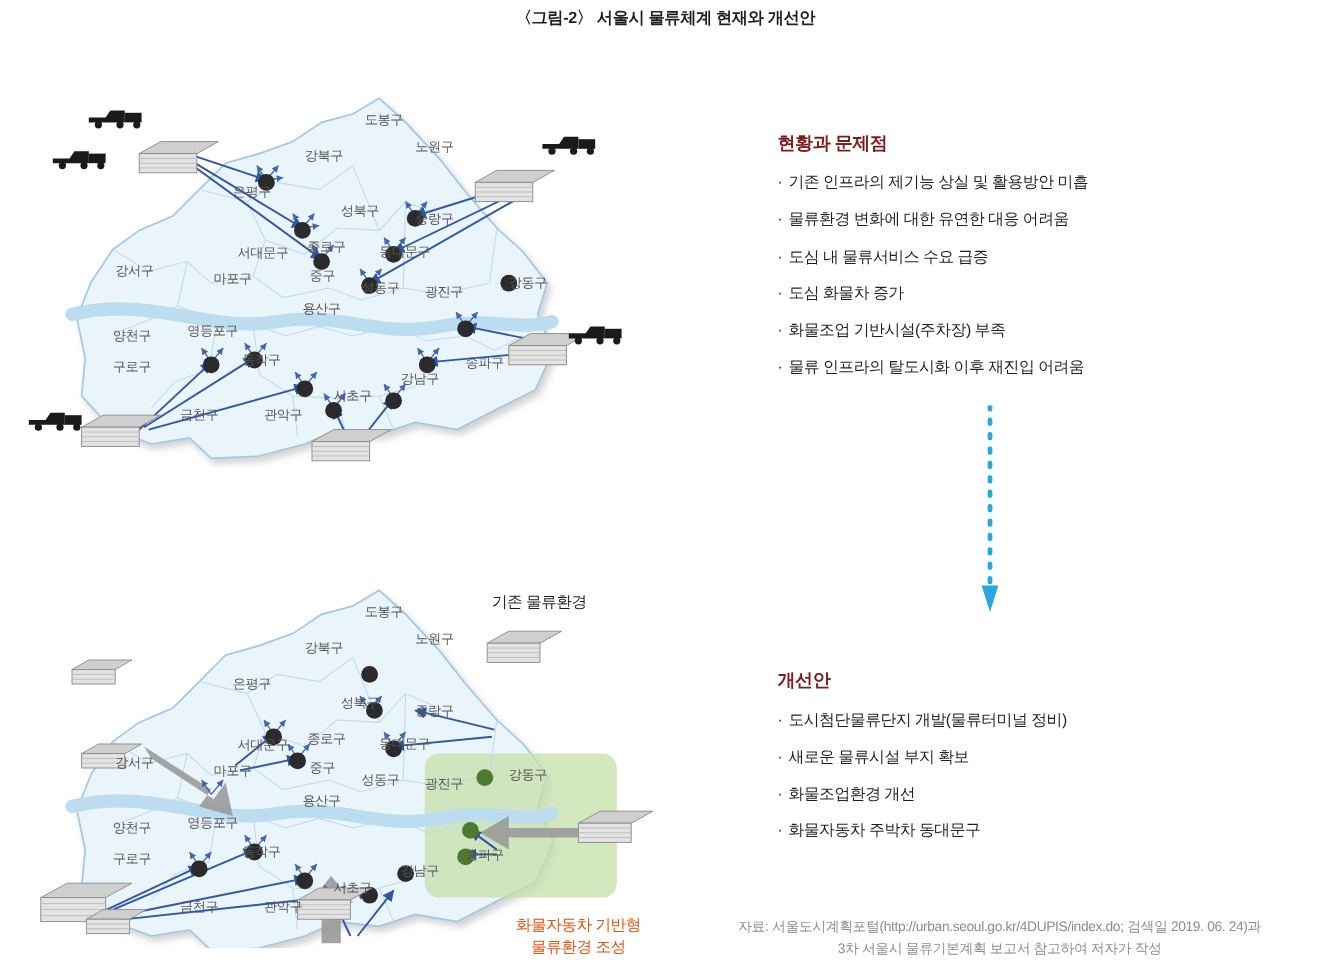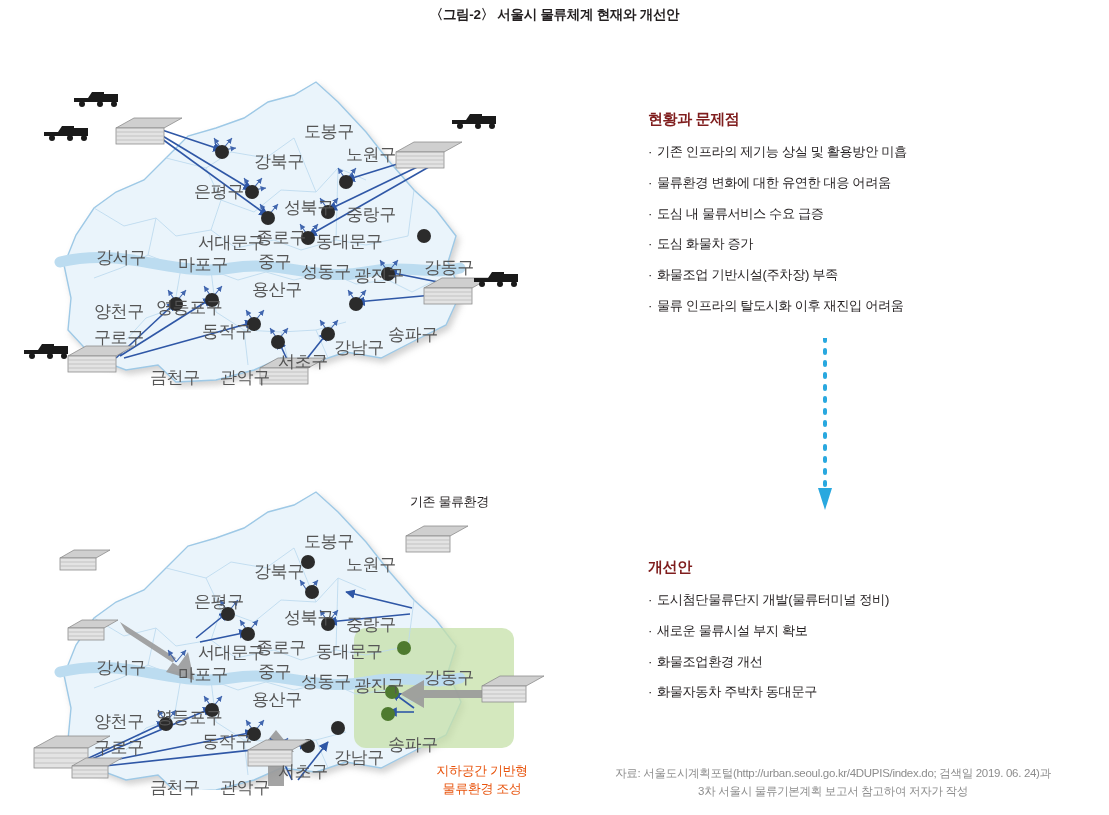--- a/index.html
+++ b/index.html
@@ -41,25 +41,24 @@
     height: 350px;
   }
   #map-top { top: 40px; }
   #map-bottom { top: 440px; }
 
   .map-svg { position: absolute; left: 0; top: 0; }
 
   
   .dist {
     position: absolute;
-    font-size: 17px;
+    font-size: 11px;
     color: #555;
     white-space: nowrap;
     letter-spacing: -0.4px;
-    margin-top: 28px;
   }
   
   .right-col {
     position: absolute;
     left: 648px;
     width: 450px;
   }
   .sec-head {
     font-size: 15px;
     font-weight: bold;
@@ -492,21 +491,21 @@
         <div class="dist" style="left: 372px; top: 265px;">송파구</div>
         <div class="dist" style="left: 78px; top: 268px;">구로구</div>
         <div class="dist" style="left: 134px; top: 308px;">금천구</div>
         <div class="dist" style="left: 204px; top: 308px;">관악구</div>
       </div>
   </div>
 
   <div class="caption-bold" id="cap-existing">기존 물류환경</div>
 
   <div class="caption-bold" id="cap-ecommerce">
-    <div>지하공간 기반형</div>
+    <div>화물자동차 기반형</div>
     <div>물류환경 조성</div>
   </div>
 
   <div class="right-col" id="problems">
     <div class="sec-head">현황과 문제점</div>
     <div id="problems-list">
         <div class="bullet"><span class="dot">·</span><span>기존 인프라의 제기능 상실 및 활용방안 미흡</span></div>
         <div class="bullet"><span class="dot">·</span><span>물류환경 변화에 대한 유연한 대응 어려움</span></div>
         <div class="bullet"><span class="dot">·</span><span>도심 내 물류서비스 수요 급증</span></div>
         <div class="bullet"><span class="dot">·</span><span>도심 화물차 증가</span></div>

